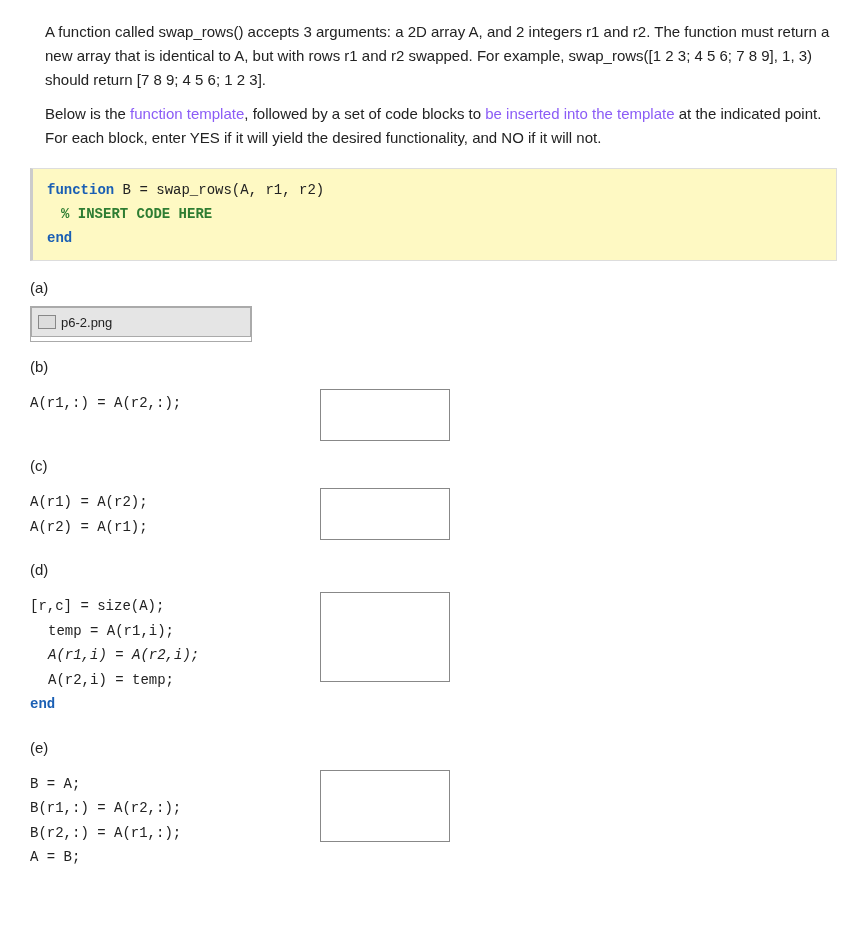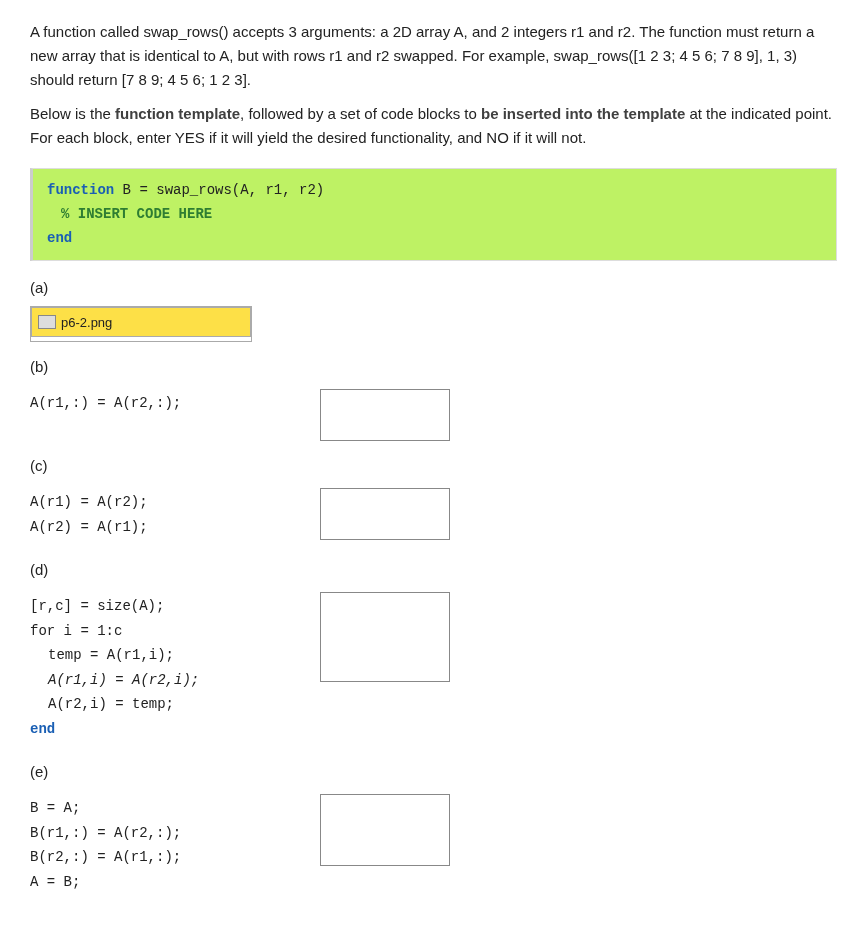--- a/index.html
+++ b/index.html
@@ -13,33 +13,33 @@
       font-family: Arial, sans-serif;
       font-size: 15px;
       color: #222;
       padding: 20px 30px;
       max-width: 867px;
     }
 
     .description-block {
       margin-bottom: 18px;
       line-height: 1.6;
+      margin-left: 15px;
     }
 
     .description-block p {
       margin-bottom: 10px;
     }
 
     .highlight-blue {
-      color: #404040;
-      font-weight: bold;
+      color: #8b5cf6;
     }
 
     .code-template-box {
-      background: #bef264;
+      background: #fef9c3;
       border: 1px solid #ddd;
       border-left: 3px solid #ccc;
       padding: 10px 14px;
       margin: 14px 0 18px 0;
       font-family: 'Courier New', Courier, monospace;
       font-size: 14px;
       line-height: 1.7;
     }
 
     .kw-blue {
@@ -81,21 +81,21 @@
       background: #fff;
       margin-top: 4px;
       flex-shrink: 0;
       outline: none;
     }
 
     .image-placeholder {
       display: inline-flex;
       align-items: center;
       border: 1px solid #aaa;
-      background: #fde047;
+      background: #e5e5e5;
       padding: 2px 6px;
       font-size: 13px;
       font-family: Arial, sans-serif;
       margin-bottom: 4px;
       min-width: 220px;
       height: 30px;
     }
 
     .image-icon {
       display: inline-block;
@@ -174,21 +174,20 @@
     <div>A(r1) = A(r2);</div>
     <div>A(r2) = A(r1);</div>
   </div>
   <input class="answer-input" type="text" placeholder="" style="">
 </div>
 
 <div class="section-label">(d)</div>
 <div class="qa-row">
   <div class="code-block">
     <div>[r,c] = size(A);</div>
-    <div>for i = 1:c</div>
     <div style="padding-left: 18px;">temp = A(r1,i);</div>
     <div style="padding-left: 18px; font-style: italic;">A(r1,i) = A(r2,i);</div>
     <div style="padding-left: 18px;">A(r2,i) = temp;</div>
     <div><span class="end-kw">end</span></div>
   </div>
   <input class="answer-input" type="text" style="height: 90px;" placeholder="">
 </div>
 
 <div class="section-label">(e)</div>
 <div class="qa-row">

